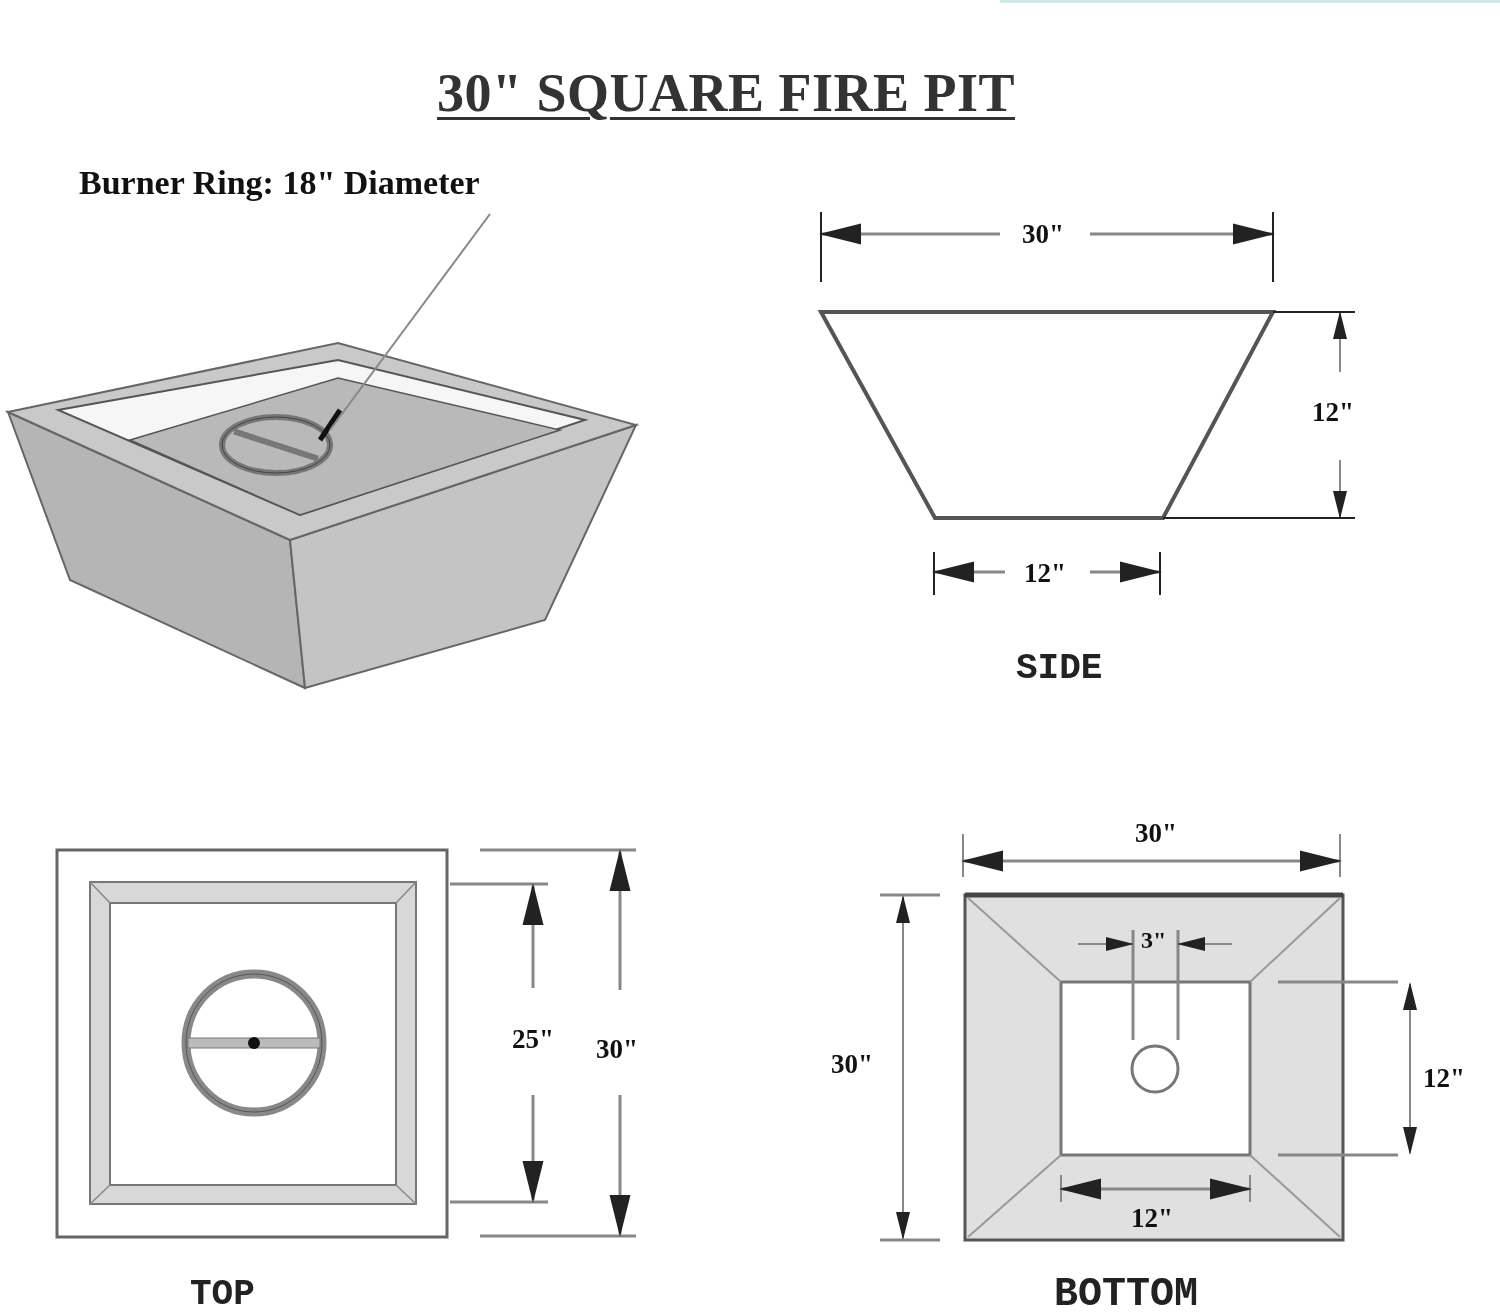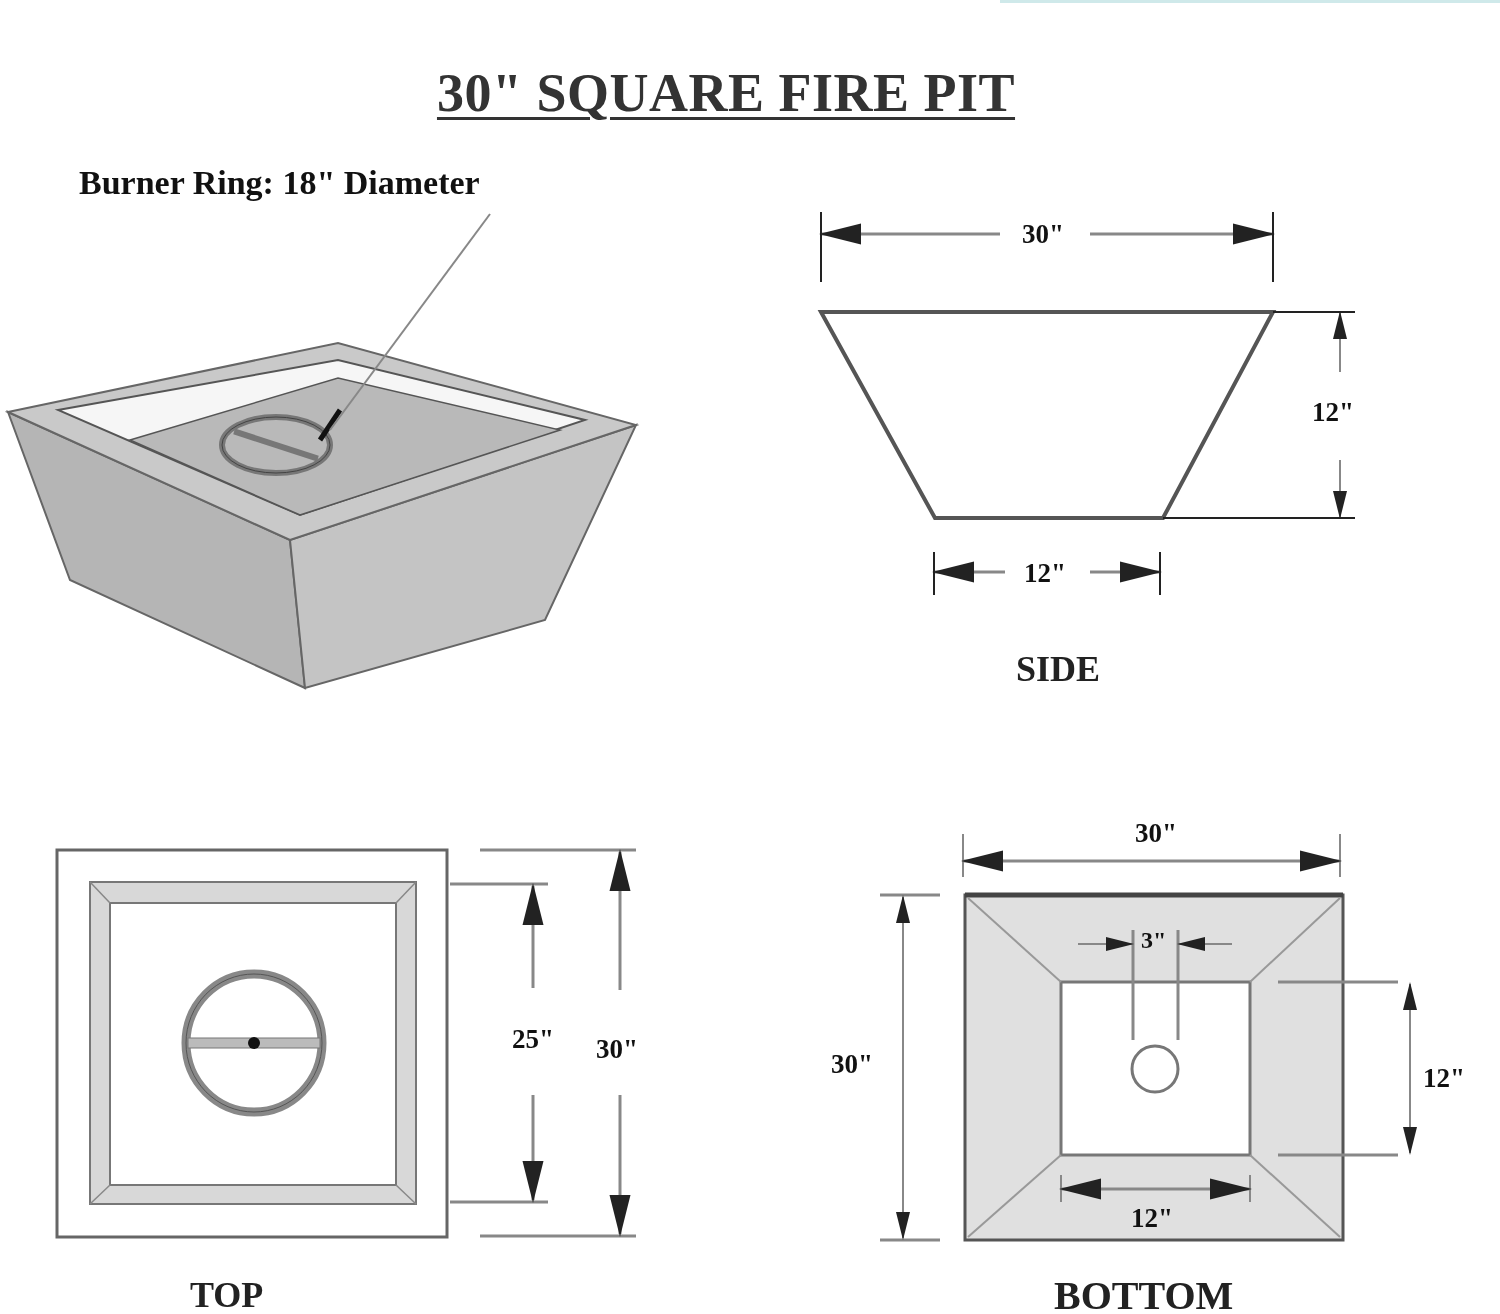--- a/index.html
+++ b/index.html
@@ -4,21 +4,21 @@
 <style>
   html, body { margin:0; padding:0; background:#ffffff; }
   body { width:1500px; height:1314px; position:relative; overflow:hidden;
          font-family:"Liberation Serif","DejaVu Serif",serif; color:#1a1a1a; }
   .topbar { position:absolute; left:1000px; top:0; width:500px; height:3px;
             background:#cfe9ea; }
   .title { position:absolute; left:418px; top:62px; width:616px; text-align:center;
            font-size:54px; font-weight:bold; color:#333; text-decoration:underline;
            text-decoration-thickness:3px; text-underline-offset:6px; letter-spacing:0.5px; }
   .label { position:absolute; font-weight:bold; white-space:nowrap; }
-  .view-label { font-size:36px; color:#222; }
+  .view-label { font-size:36px; color:#222;font-family:Liberation Mono, monospace; }
   .dim { font-size:27px; color:#111; }
   svg.diagram { position:absolute; left:0; top:0; }
 </style>
 </head>
 <body>
 
 <div class="topbar"></div>
 
 <div class="title">30" SQUARE FIRE PIT</div>
 

